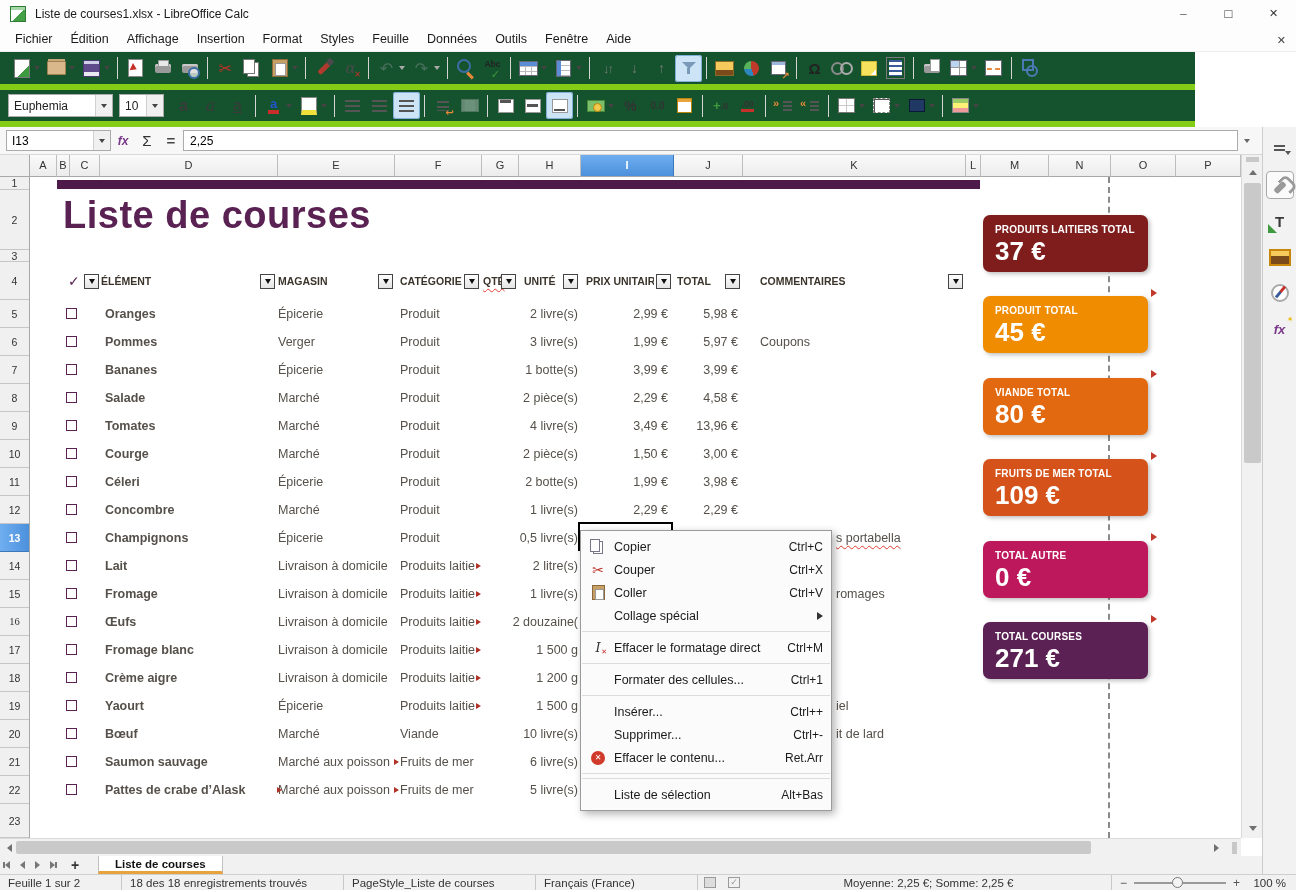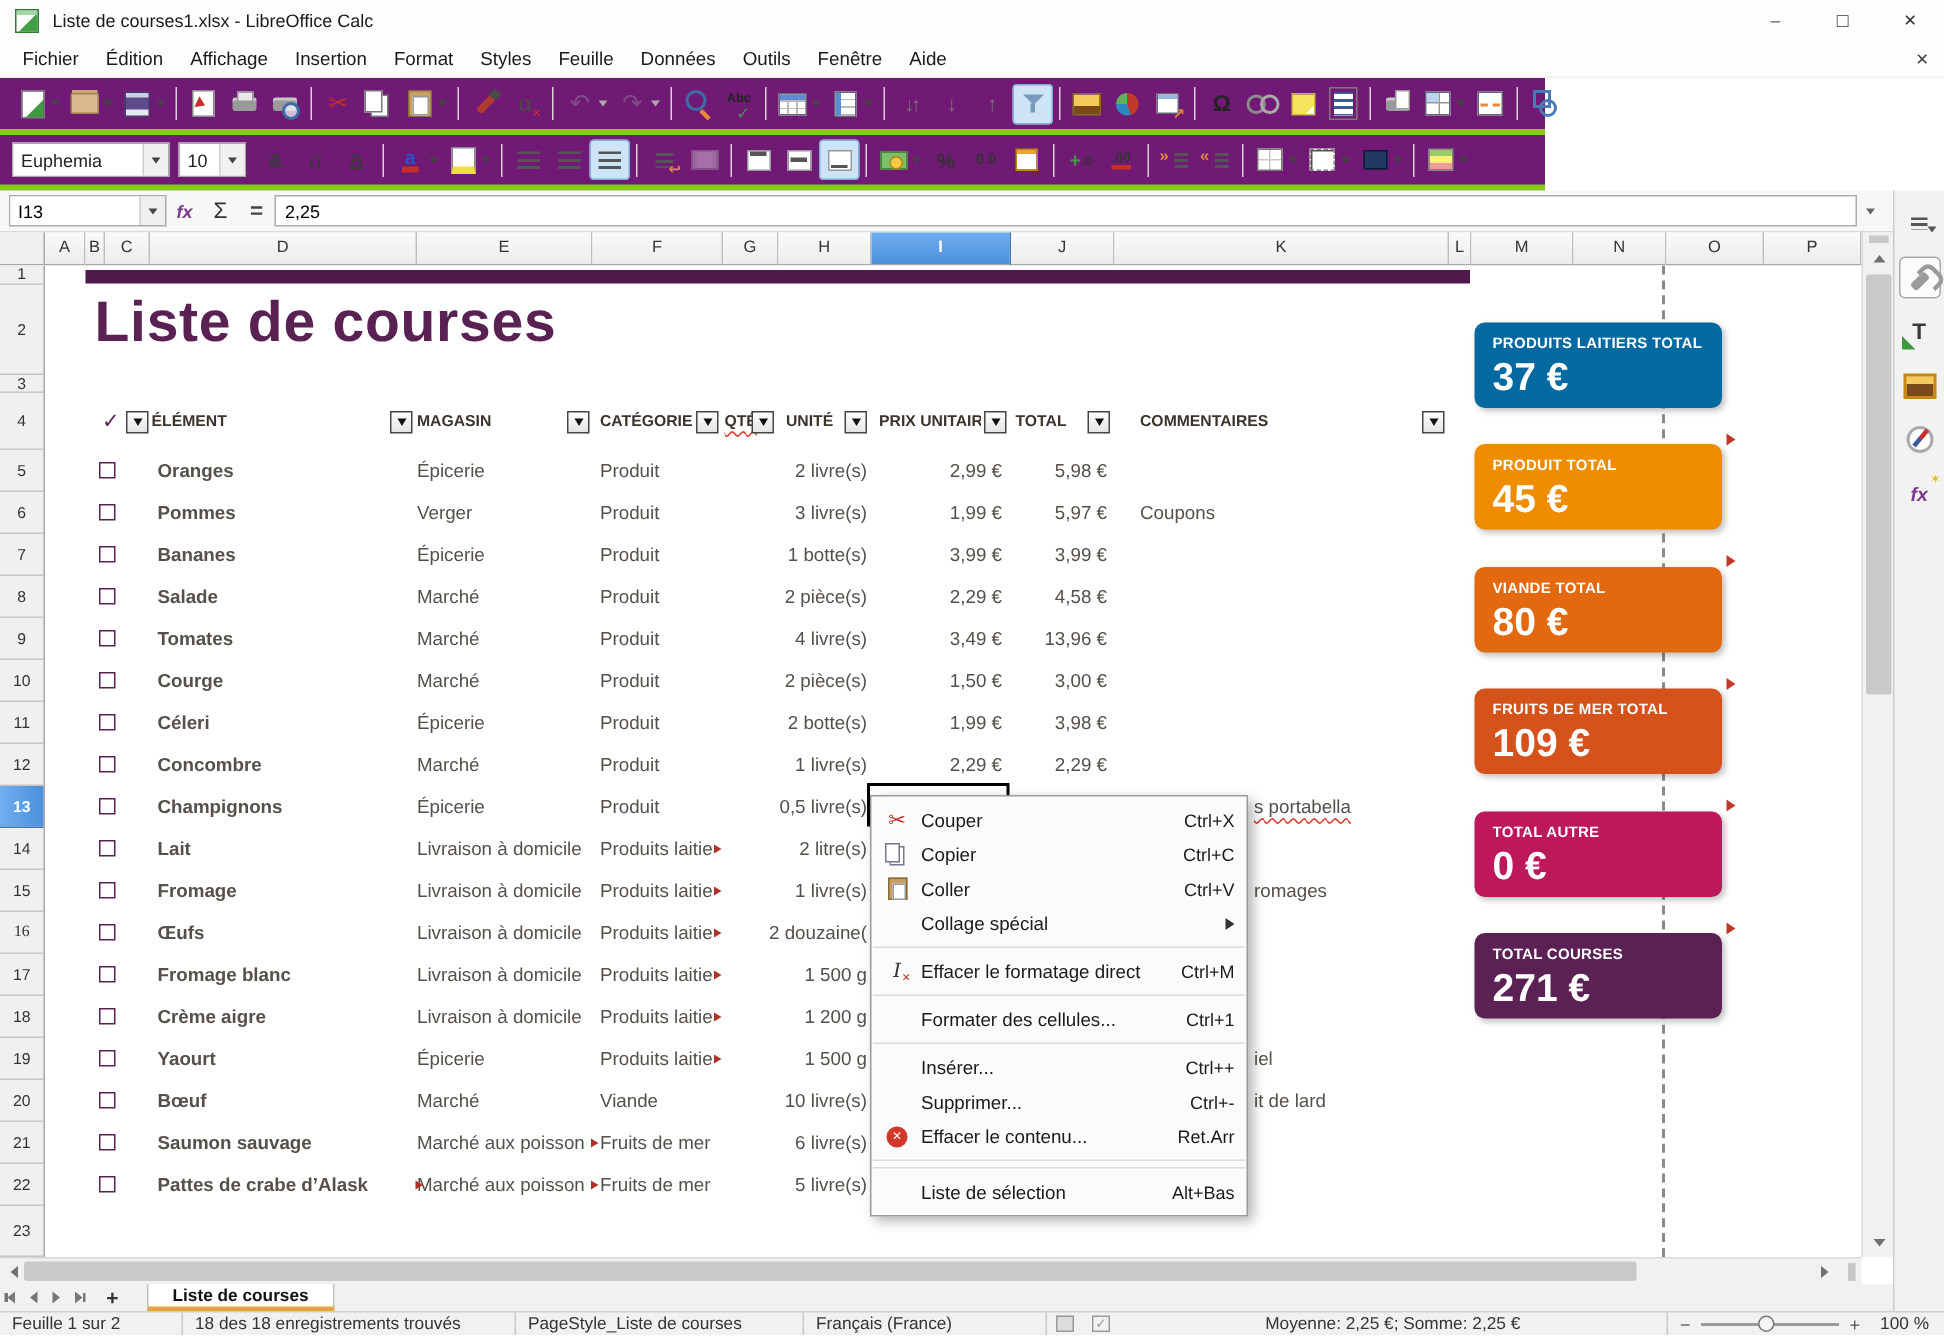--- a/index.html
+++ b/index.html
@@ -13,21 +13,21 @@
 .wc{width:45px;height:27px;display:flex;align-items:center;justify-content:center;font-size:11px;color:#333}
 .wc-min::before{content:"─";font-size:9px}
 .wc-max::before{content:"□";font-size:13px}
 .wc-close::before{content:"✕";font-size:11px}
 #menubar{position:absolute;left:0;top:27px;width:1296px;height:25px;background:#FDFDFD;display:flex;align-items:center;border-bottom:1px solid #EDEDED}
 #menubar-items{display:flex;align-items:center;margin-left:6px}
 .menu-item{padding:4px 9px;font-size:12.5px;color:#1a1a1a}
 .mb-close{position:absolute;right:10px;color:#444}
 .mb-close::before{content:"✕";font-size:11px}
 
-#toolbar1,#toolbar2{position:absolute;left:0;width:1030px;background:#701a75;display:flex;align-items:center;border-bottom:4px solid #84cc16;padding-left:8px}
+#toolbar1,#toolbar2{position:absolute;left:0;width:1195px;background:#14532d;display:flex;align-items:center;border-bottom:6px solid #84cc16;padding-left:8px}
 #toolbar1{top:52px;height:38px}
 #toolbar2{top:90px;height:37px}
 .tbsep{width:1px;height:22px;background:#D4D4D4;margin:0 4px;flex:none}
 .tbi{position:relative;width:27px;height:27px;display:inline-flex;align-items:center;justify-content:center;border-radius:3px;flex:none}
 .tbi.active{background:#CDE3F6;box-shadow:0 0 0 1px #7FAFD8 inset}
 .tbi.dis{opacity:.4}
 .tbc{width:10px;height:27px;display:inline-flex;align-items:center;justify-content:center;margin-left:-3px;margin-right:1px;flex:none}
 .tbc::after{content:"";border-left:3.5px solid transparent;border-right:3.5px solid transparent;border-top:4px solid #444}
 .tbc.dis::after{border-top-color:#aaa}
 
@@ -629,21 +629,21 @@
             <span class="t-qty">5 livre(s)</span>
             <span class="t-price"></span>
             <span class="t-total"></span>
             <span class="trunc" style="left: 247px;"></span>
             <span class="trunc" style="left: 364px;"></span>
           </div>
         </div>
 
       <div id="dash-line"></div>
       <div id="cards">
-          <div class="card" style="top: 38px; background: #0369a1;">
+          <div class="card" style="top: 38px; background: #7f1d1d;">
             <div class="card-label">PRODUITS LAITIERS TOTAL</div>
             <div class="card-value">37 €</div>
           </div>
           <span class="card-mark" style="top: 112px;"></span>
           <div class="card" style="top: 119px; background: rgb(240, 140, 0);">
             <div class="card-label">PRODUIT TOTAL</div>
             <div class="card-value">45 €</div>
           </div>
           <span class="card-mark" style="top: 193px;"></span>
           <div class="card" style="top: 201px; background: rgb(226, 105, 15);">
@@ -664,28 +664,28 @@
           <div class="card" style="top: 445px; background: rgb(91, 33, 84);">
             <div class="card-label">TOTAL COURSES</div>
             <div class="card-value">271 €</div>
           </div>
         </div>
       <div id="sel-box"></div>
 
       <div id="context-menu">
         <div id="ctx-items">
             <div class="ctx-item">
+              <span class="ctx-ic ic-copy"></span>
+              <span class="ctx-label">Copier</span>
+              <span class="ctx-sc">Ctrl+C</span>
+            </div>
+            <div class="ctx-item">
               <span class="ctx-ic ic-cut"></span>
               <span class="ctx-label">Couper</span>
               <span class="ctx-sc">Ctrl+X</span>
-            </div>
-            <div class="ctx-item">
-              <span class="ctx-ic ic-copy"></span>
-              <span class="ctx-label">Copier</span>
-              <span class="ctx-sc">Ctrl+C</span>
             </div>
             <div class="ctx-item">
               <span class="ctx-ic ic-paste"></span>
               <span class="ctx-label">Coller</span>
               <span class="ctx-sc">Ctrl+V</span>
             </div>
             <div class="ctx-item">
               <span class="ctx-ic"></span>
               <span class="ctx-label">Collage spécial</span>
               <span class="ctx-sc sub"></span>

